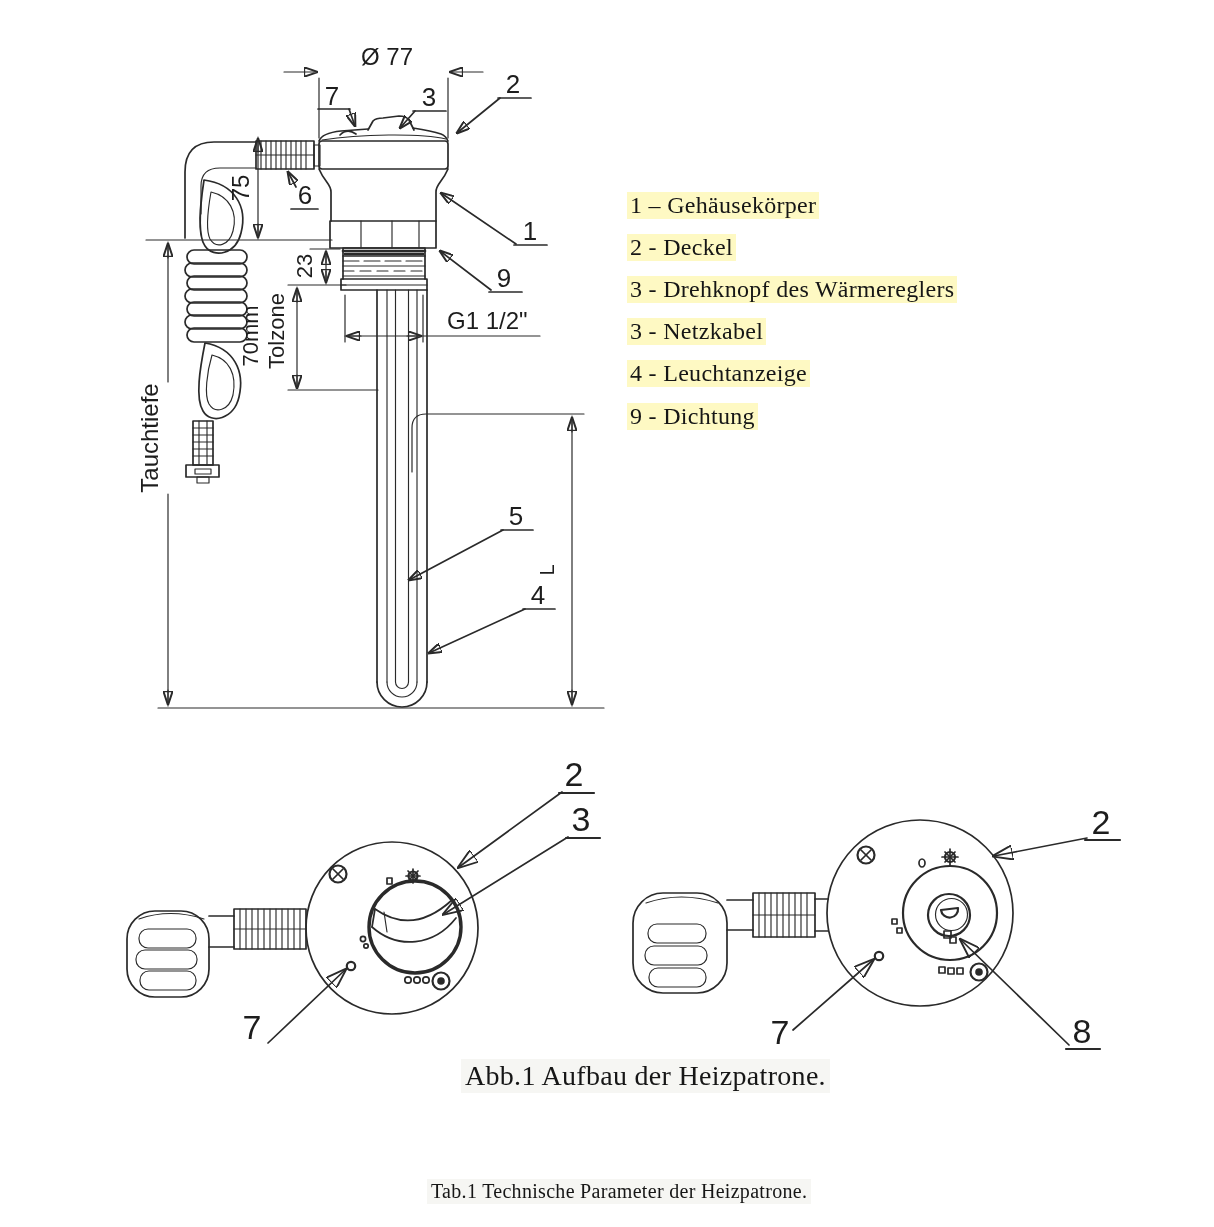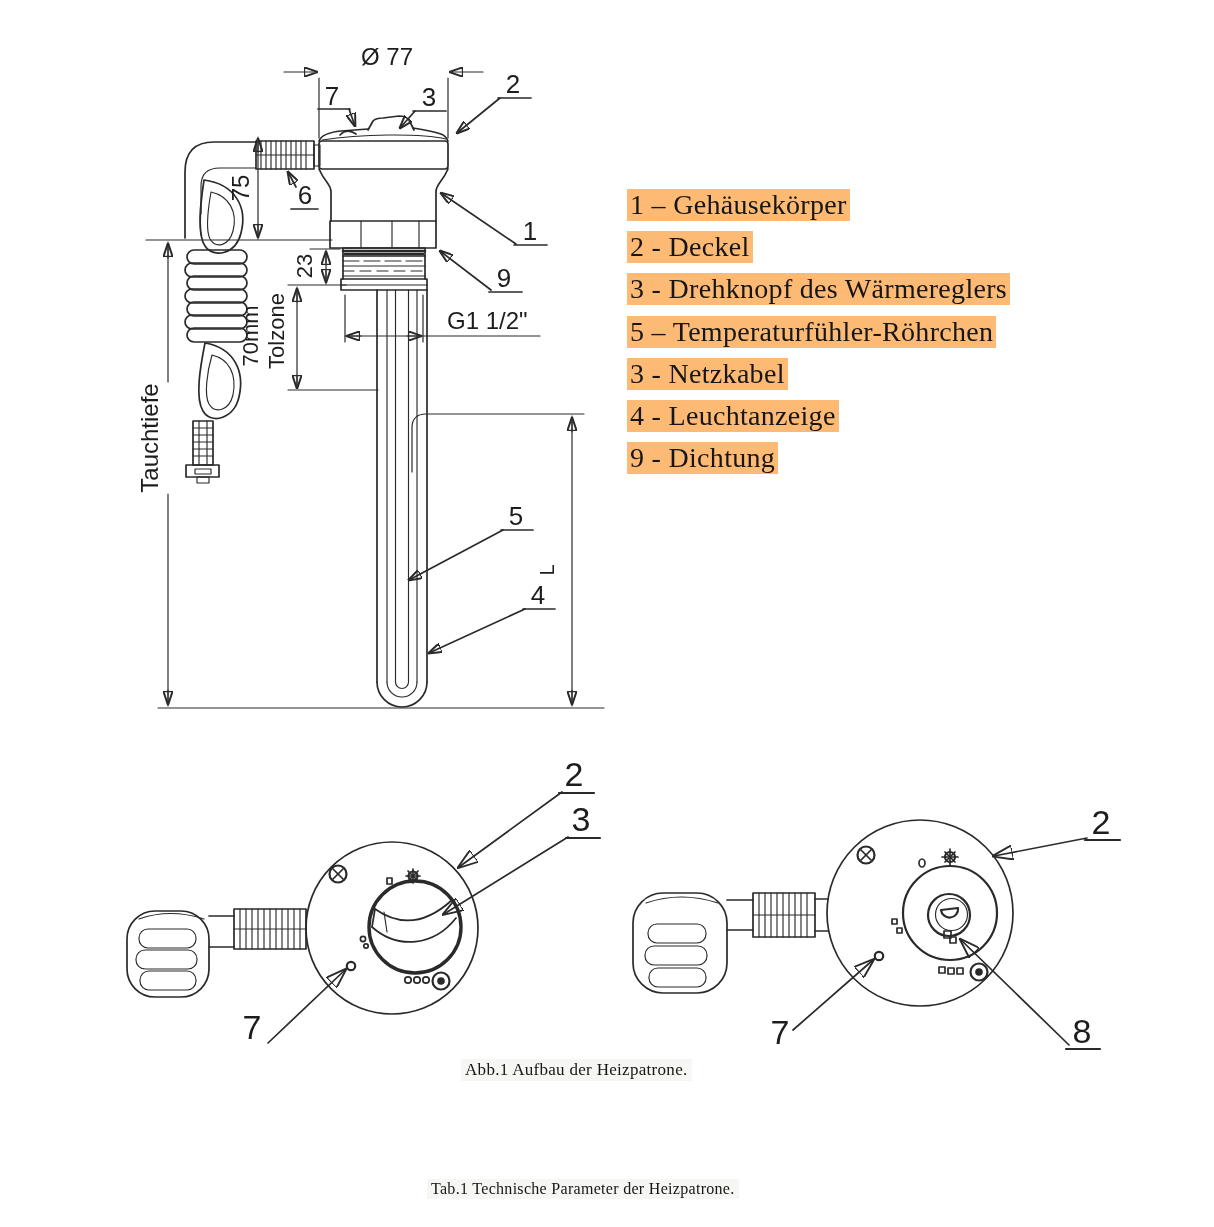--- a/index.html
+++ b/index.html
@@ -15,25 +15,25 @@
   #drawing .thick{stroke-width:3.4;}
   #drawing .heavy{stroke-width:2.6;}
   #drawing .fill{fill:#2a2a2a;stroke:none;}
   #drawing text{font-family:"Liberation Sans",sans-serif;fill:#1d1d1d;stroke:none;}
   .t20{font-size:20px;} .t22{font-size:22px;} .t24{font-size:24px;}
   .t26{font-size:26px;} .t34{font-size:34px;}
   .mIt{text-anchor:middle;}
   
   .legend{position:absolute;left:627px;top:184px;}
   .legend-row{height:42.2px;display:flex;align-items:center;}
-  .legend-row span{font-size:28px;letter-spacing:.3px;background:#fdba74;padding:0 3px;white-space:nowrap;}
+  .legend-row span{font-size:24px;letter-spacing:.3px;background:#fef9c3;padding:0 3px;white-space:nowrap;}
   
-  .caption{position:absolute;font-size:17px;letter-spacing:.3px;background:#f6f6f3;padding:1px 4px;white-space:nowrap;}
+  .caption{position:absolute;font-size:28px;letter-spacing:.3px;background:#f6f6f3;padding:1px 4px;white-space:nowrap;}
   #cap-abb{left:461px;top:1059px;}
-  #cap-tab{left:427px;top:1179px;font-size:16px;}
+  #cap-tab{left:427px;top:1179px;font-size:20px;}
 </style>
 </head>
 <body>
 
 <div id="page">
 
 <svg id="drawing" width="1214" height="1227" viewBox="0 0 1214 1227">
   <defs>
     <marker id="ah" viewBox="0 0 12 8" refX="11" refY="4" markerWidth="14" markerHeight="10" orient="auto" markerUnits="userSpaceOnUse">
       <path d="M0,0 L12,4 L0,8 Z" fill="#2a2a2a" stroke="none"></path>
@@ -389,23 +389,20 @@
     <div class="legend-row">
         <span>1 – Gehäusekörper</span>
       </div>
     <div class="legend-row">
         <span>2 - Deckel</span>
       </div>
     <div class="legend-row">
         <span>3 - Drehknopf des Wärmereglers</span>
       </div>
     <div class="legend-row">
-        <span>5 – Temperaturfühler-Röhrchen</span>
-      </div>
-    <div class="legend-row">
         <span>3 - Netzkabel</span>
       </div>
     <div class="legend-row">
         <span>4 - Leuchtanzeige</span>
       </div>
     <div class="legend-row">
         <span>9 - Dichtung</span>
       </div>
   </div>
 

